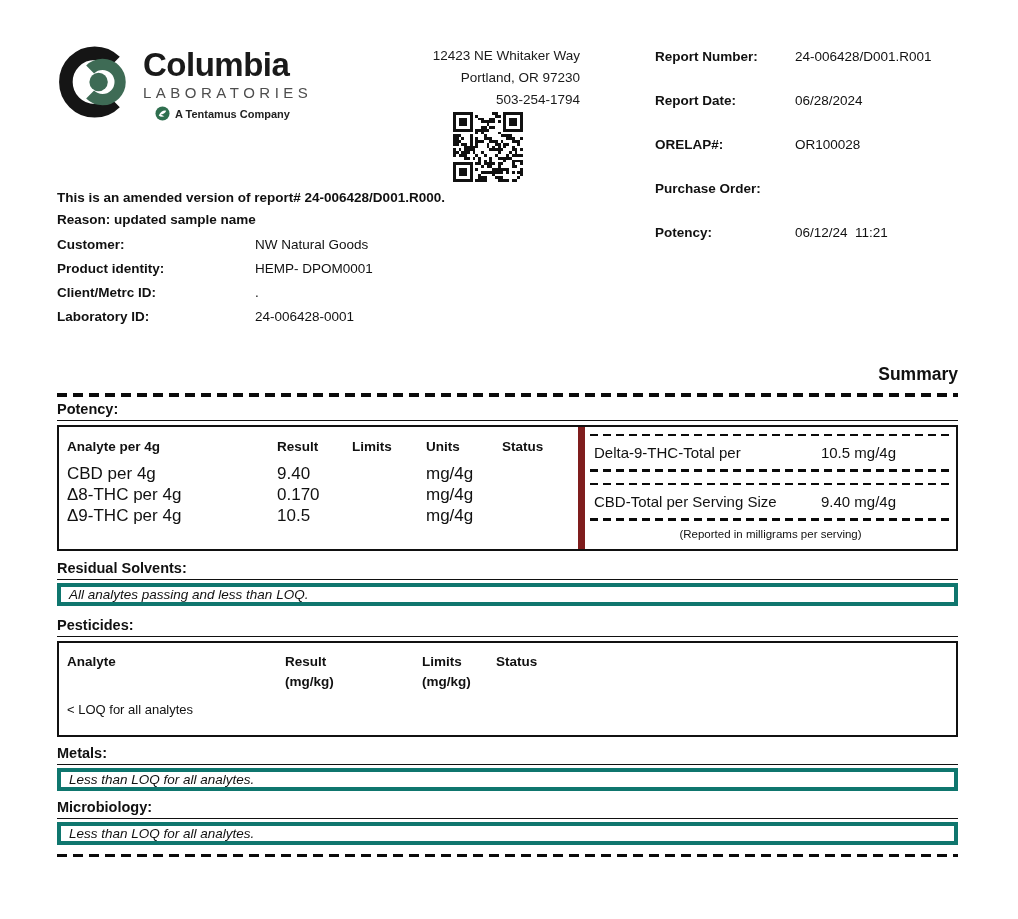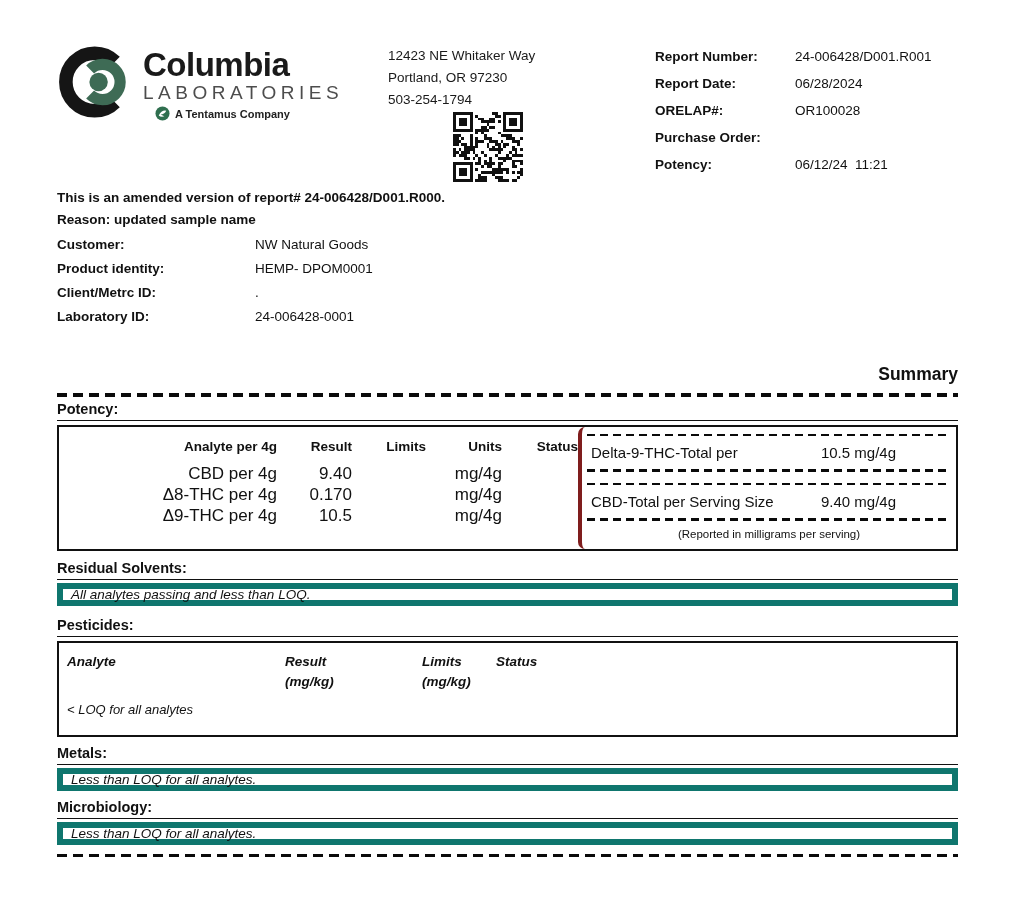--- a/index.html
+++ b/index.html
@@ -5,75 +5,75 @@
   * { margin:0; padding:0; box-sizing:border-box; }
   html,body { background:#ffffff; }
   body { font-family:"Liberation Sans","DejaVu Sans",sans-serif; color:#111; }
   .page { position:relative; width:1018px; height:919px; background:#fff; overflow:hidden; }
 
   
   .logo-block { position:absolute; left:57px; top:42px; display:flex; align-items:flex-start; }
   .logo-mark { width:80px; height:80px; }
   .logo-text { margin-left:6px; padding-top:6px; }
   .logo-name { font-size:33px; font-weight:bold; color:#1a1a1a; letter-spacing:-0.5px; line-height:34px; }
-  .logo-sub { font-size:19px; color:#4d4d4d; letter-spacing:4.5px; line-height:19px; margin-top:1px; }
+  .logo-sub { font-size:15px; color:#4d4d4d; letter-spacing:4.5px; line-height:19px; margin-top:1px; }
   .tagline-row { display:flex; align-items:center; margin-top:4px; margin-left:12px; }
   .tagline-icon { width:15px; height:15px; margin-right:5px; }
   .tagline-text { font-size:11px; font-weight:bold; color:#222; }
 
-  .address-block { position:absolute; left:388px; top:45px; width:220px; text-align:left;
+  .address-block { position:absolute; left:360px; top:45px; width:220px; text-align:right;
                    font-size:13.5px; line-height:22px; color:#1a1a1a; }
 
   .qr-wrap { position:absolute; left:453px; top:112px; width:70px; height:70px; }
   .qr-wrap svg { width:70px; height:70px; shape-rendering:crispEdges; }
 
   .report-info { position:absolute; left:655px; top:48px; display:grid; grid-template-columns:140px auto;
-                 row-gap:9px; font-size:13.5px; line-height:18px; }
+                 row-gap:26px; font-size:13.5px; line-height:18px; }
   .report-info .label { font-weight:bold; }
   .value { white-space:pre-wrap; }
 
   
   .amendment { position:absolute; left:57px; top:187px; font-size:13.5px; font-weight:bold; line-height:22px; }
 
   .sample-info { position:absolute; left:57px; top:236px; display:grid; grid-template-columns:198px auto;
                  row-gap:6px; font-size:13.5px; line-height:18px; }
   .sample-info .label { font-weight:bold; }
 
   
   .summary { position:absolute; left:57px; top:362px; width:901px; }
   .summary-title { text-align:right; font-size:17.5px; font-weight:bold; line-height:24px; }
   .dashed-rule { height:3.5px; margin-top:7px;
                  background:repeating-linear-gradient(90deg,#0a0a0a 0 10px,transparent 10px 16px); }
   .section-heading { font-size:14.5px; font-weight:bold; line-height:17px; padding-bottom:2px;
                      border-bottom:1.5px solid #111; }
   .summary .section-heading { margin-top:4px; }
 
   .potency-box { margin-top:4px; border:2px solid #111; height:126px; display:flex; }
-  .potency-table { width:519px; padding:11px 0 0 8px;text-align:right; }
+  .potency-table { width:519px; padding:11px 0 0 8px; }
   .pt-grid { display:grid; grid-template-columns:210px 75px 74px 76px 1fr; }
   .pt-head { font-size:13.5px; font-weight:bold; line-height:18px; margin-bottom:7px; }
   .pt-row { font-size:17px; line-height:21px; }
 
-  .callout-panel { flex:1; border-left:4px solid #7f1d1d; padding:7px 5px 0 5px;border-radius:7px; }
+  .callout-panel { flex:1; border-left:7px solid #7f1d1d; padding:7px 5px 0 5px; }
   .dash-line { height:2.5px; background:repeating-linear-gradient(90deg,#0a0a0a 0 8px,transparent 8px 13px); }
   .callout-row { display:flex; justify-content:space-between; align-items:center; height:33px; padding:0 55px 0 4px; }
   .callout-label { font-size:15px; }
   .callout-value { font-size:15px; }
   .callout-gap { height:11px; }
   .callout-note { text-align:center; font-size:11.5px; line-height:15px; margin-top:6px; }
 
-  .result-box { margin-top:3px; border:6px solid #0f766e; height:23px; display:flex; align-items:center;
+  .result-box { margin-top:3px; border:4px solid #0f766e; height:23px; display:flex; align-items:center;
                 padding-left:8px; font-size:13.5px; font-style:italic; }
 
   .heading-rs { margin-top:9px !important; }
   .heading-pest { margin-top:11px !important; }
   .heading-metals { margin-top:8px !important; }
   .heading-micro { margin-top:8px !important; }
 
-  .pest-box { margin-top:4px; border:2px solid #111; height:96px; padding:9px 0 0 8px;font-style:italic; }
+  .pest-box { margin-top:4px; border:2px solid #111; height:96px; padding:9px 0 0 8px; }
   .pest-grid { display:grid; grid-template-columns:218px 137px 74px 1fr; }
   .pest-head { font-size:13.5px; font-weight:bold; line-height:20px; }
   .pest-row { font-size:13px; line-height:18px; margin-top:9px; }
 
   .bottom-dashed { margin-top:9px; }
 </style>
 </head>
 <body>
 
 <div class="page">

